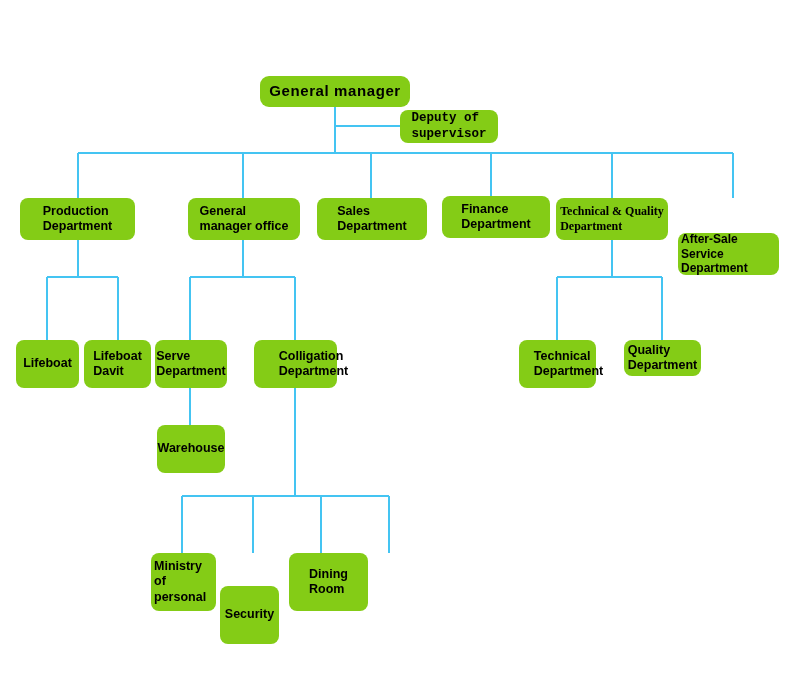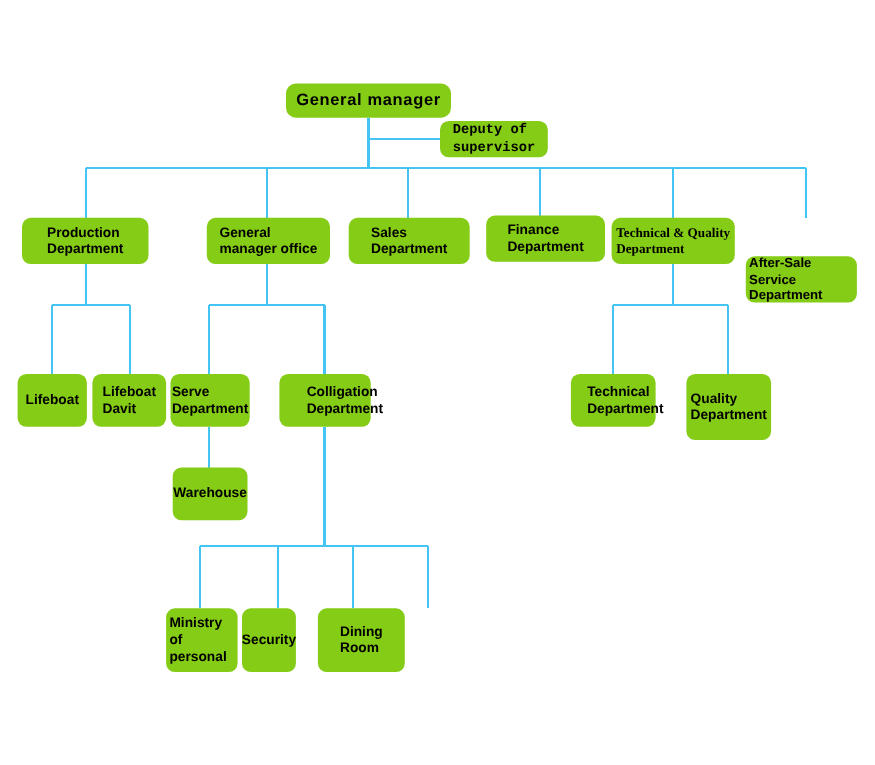--- a/index.html
+++ b/index.html
@@ -131,27 +131,27 @@
 
   <div class="node" style="left:155px; top:340px; width:72px; height:48px;">Serve
 Department</div>
 
   <div class="node" style="left:254px; top:340px; width:83px; height:48px;padding-left:39px;">Colligation
 Department</div>
 
   <div class="node" style="left:519px; top:340px; width:77px; height:48px;padding-left:25px;">Technical
 Department</div>
 
-  <div class="node" style="left:624px; top:340px; width:77px; height:60px;">Quality
+  <div class="node" style="left:624px; top:340px; width:77px; height:36px;">Quality
 Department</div>
 
   <div class="node" style="left:157px; top:425px; width:68px; height:48px;">Warehouse</div>
 
   <div class="node" style="left:151px; top:553px; width:65px; height:58px;">Ministry
 of  personal</div>
 
-  <div class="node" style="left:220px; top:553px; width:49px; height:58px;">Security</div>
+  <div class="node" style="left:220px; top:586px; width:59px; height:58px;">Security</div>
 
   <div class="node" style="left:289px; top:553px; width:79px; height:58px;">Dining
 Room</div>
 
 
 </div>
 
 </body></html>

